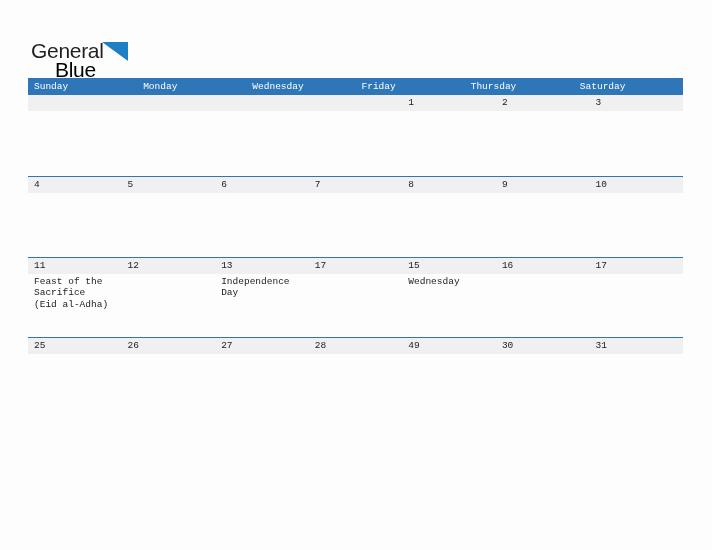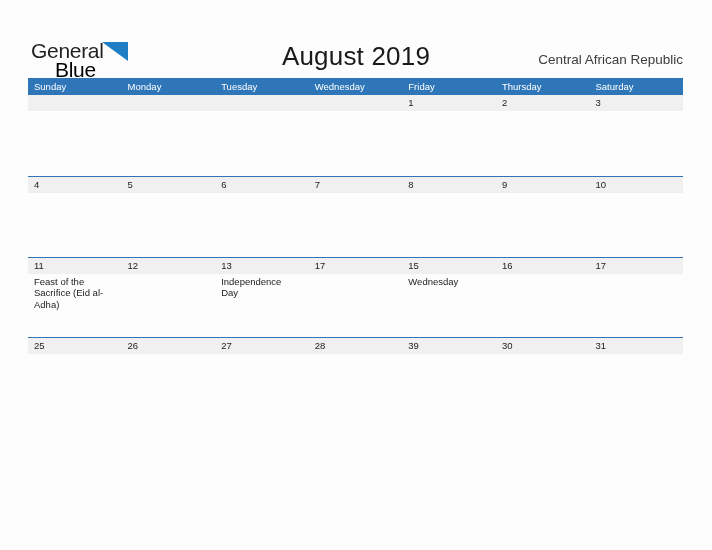--- a/index.html
+++ b/index.html
@@ -90,20 +90,21 @@
     line-height: 16px;
     white-space: nowrap;
   }
 
   
   .calendar {
     position: absolute;
     left: 28px;
     top: 78px;
     width: 655px;
+    font-family: Liberation Mono, monospace;
   }
 
   .weekday-row {
     display: flex;
     width: 100%;
     height: 17px;
     background: #2f76b8;
   }
   .weekday-cell {
     flex: 1 1 0;
@@ -171,32 +172,29 @@
     <div class="logo">
       <span class="logo-general">General</span>
       <span class="logo-flag">
         <svg width="26" height="19" viewBox="0 0 26 19" xmlns="http://www.w3.org/2000/svg">
           <polygon points="0,0 26,0 0,19" fill="#1f7ec4" transform="scale(-1,1) translate(-26,0)"></polygon>
         </svg>
       </span>
       <span class="logo-blue">Blue</span>
     </div>
 
-    <div class="title">August 2019</div>
-
-    <div class="locale">Central African Republic</div>
+
 
   </div>
 
   <div class="calendar">
 
     <div class="weekday-row">
       <div class="weekday-cell">Sunday</div>
       <div class="weekday-cell">Monday</div>
-      <div class="weekday-cell">Tuesday</div>
       <div class="weekday-cell">Wednesday</div>
       <div class="weekday-cell">Friday</div>
       <div class="weekday-cell">Thursday</div>
       <div class="weekday-cell">Saturday</div>
     </div>
 
     <div id="weeks-container">
         <div class="week-row first">
           <div class="daynum-band">
             <div class="day-cell"></div>
@@ -262,21 +260,21 @@
             <div class="event-cell"></div>
             <div class="event-cell"></div>
           </div>
         </div>
         <div class="week-row">
           <div class="daynum-band">
             <div class="day-cell">25</div>
             <div class="day-cell">26</div>
             <div class="day-cell">27</div>
             <div class="day-cell">28</div>
-            <div class="day-cell">39</div>
+            <div class="day-cell">49</div>
             <div class="day-cell">30</div>
             <div class="day-cell">31</div>
           </div>
           <div class="event-band">
             <div class="event-cell"></div>
             <div class="event-cell"></div>
             <div class="event-cell"></div>
             <div class="event-cell"></div>
             <div class="event-cell"></div>
             <div class="event-cell"></div>

